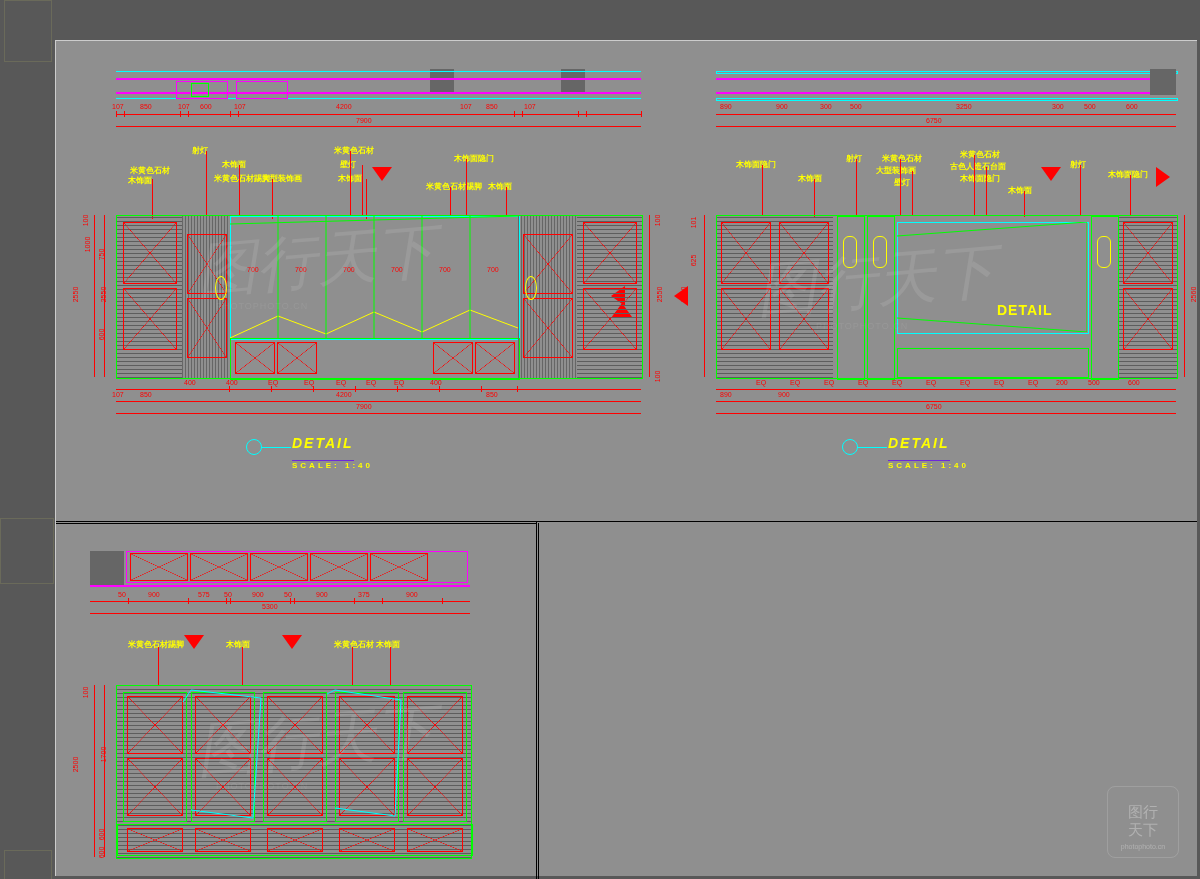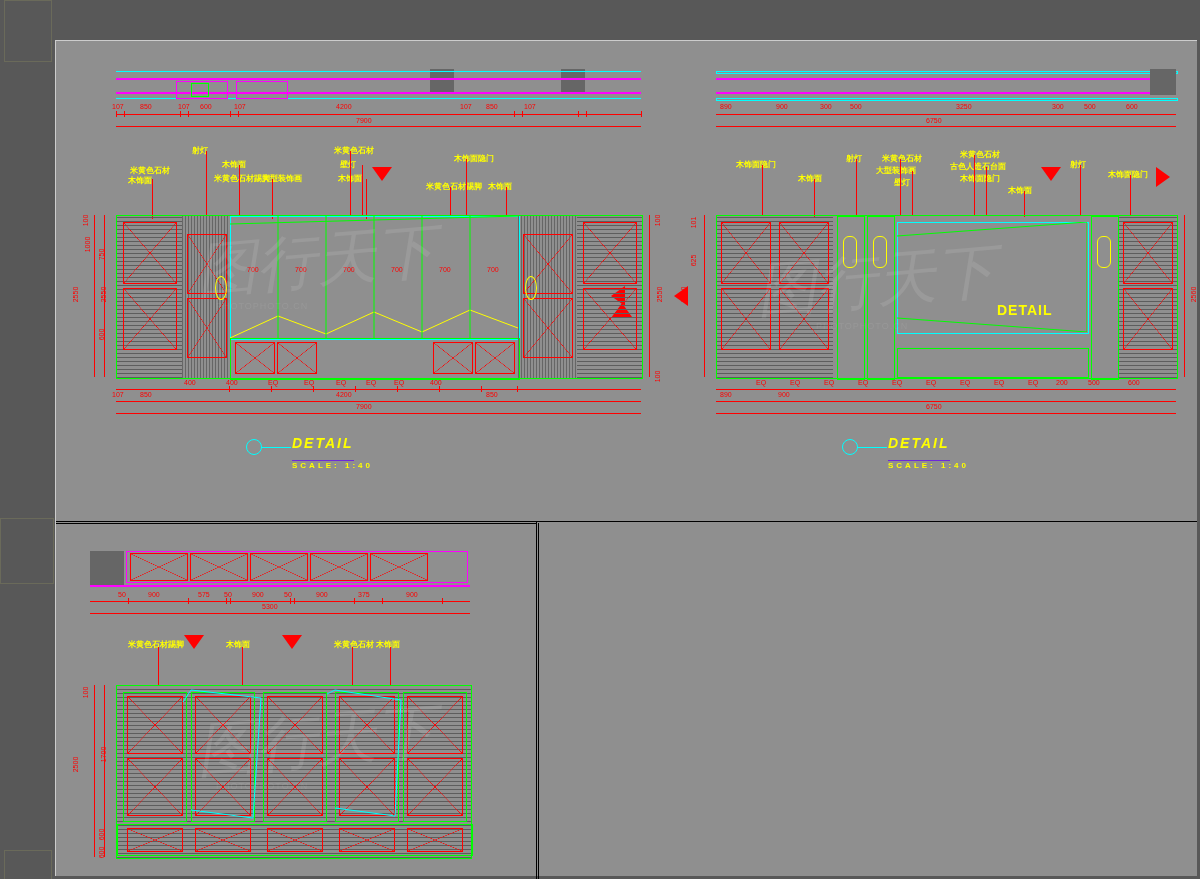--- a/index.html
+++ b/index.html
@@ -398,13 +398,14 @@
   <div class="dim" style="left:40px;top:710px;transform:rotate(-90deg)">1700</div>
   <div class="dim" style="left:40px;top:790px;transform:rotate(-90deg)">600</div>
   <div class="dim" style="left:40px;top:808px;transform:rotate(-90deg)">600</div>
 
   <div class="wm" style="left:140px;top:180px">图行天下</div>
   <div class="wm" style="left:700px;top:200px">图行天下</div>
   <div class="wm" style="left:140px;top:660px">图行天下</div>
   <div class="wmsm" style="left:160px;top:260px">PHOTOPHOTO.CN</div>
   <div class="wmsm" style="left:760px;top:280px">PHOTOPHOTO.CN</div>
   <div class="wmsm" style="left:160px;top:740px">PHOTOPHOTO.CN</div>
+  <div class="logo">图行<br>天下<div style="font-size:7px;margin-top:4px;letter-spacing:0">photophoto.cn</div></div>
 </div>
 
 </body></html>

